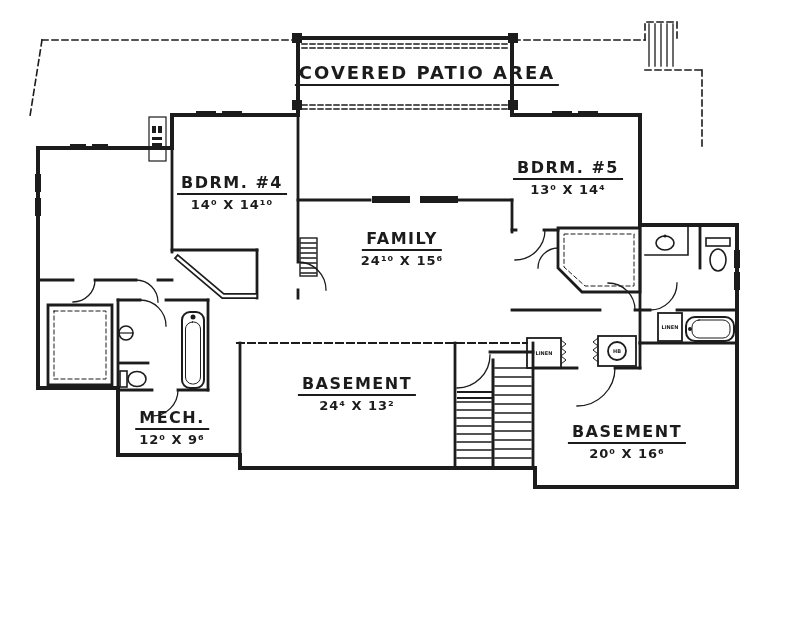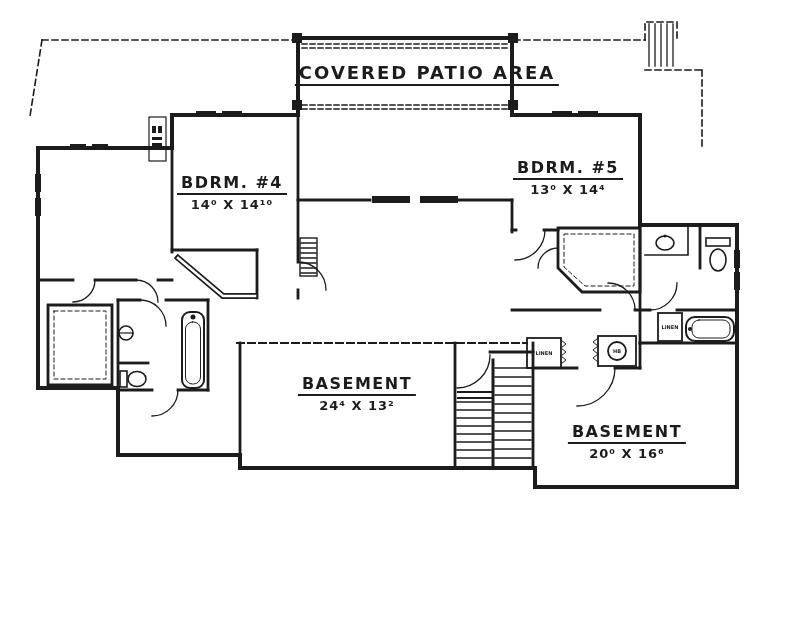--- a/index.html
+++ b/index.html
@@ -189,26 +189,34 @@
   <div class="room-label" style="left:232px;top:173px">
     <div class="rname">BDRM. #4</div>
     <div class="rdims">14⁰ X 14¹⁰</div>
   </div>
 
   <div class="room-label" style="left:568px;top:158px">
     <div class="rname">BDRM. #5</div>
     <div class="rdims">13⁰ X 14⁴</div>
   </div>
 
+  <div class="room-label" style="left:402px;top:229px">
+    <div class="rname">FAMILY</div>
+    <div class="rdims">24¹⁰ X 15⁶</div>
+  </div>
 
   <div class="room-label" style="left:357px;top:374px">
     <div class="rname">BASEMENT</div>
     <div class="rdims">24⁴ X 13²</div>
   </div>
 
+  <div class="room-label" style="left:172px;top:408px">
+    <div class="rname">MECH.</div>
+    <div class="rdims">12⁰ X 9⁶</div>
+  </div>
 
   <div class="room-label" style="left:627px;top:422px">
     <div class="rname">BASEMENT</div>
     <div class="rdims">20⁰ X 16⁶</div>
   </div>
 
   <div class="tiny-label" style="left:544px;top:353px">LINEN</div>
   <div class="tiny-label" style="left:670px;top:327px">LINEN</div>
   <div class="tiny-label" style="left:617px;top:351px">HB</div>
 

